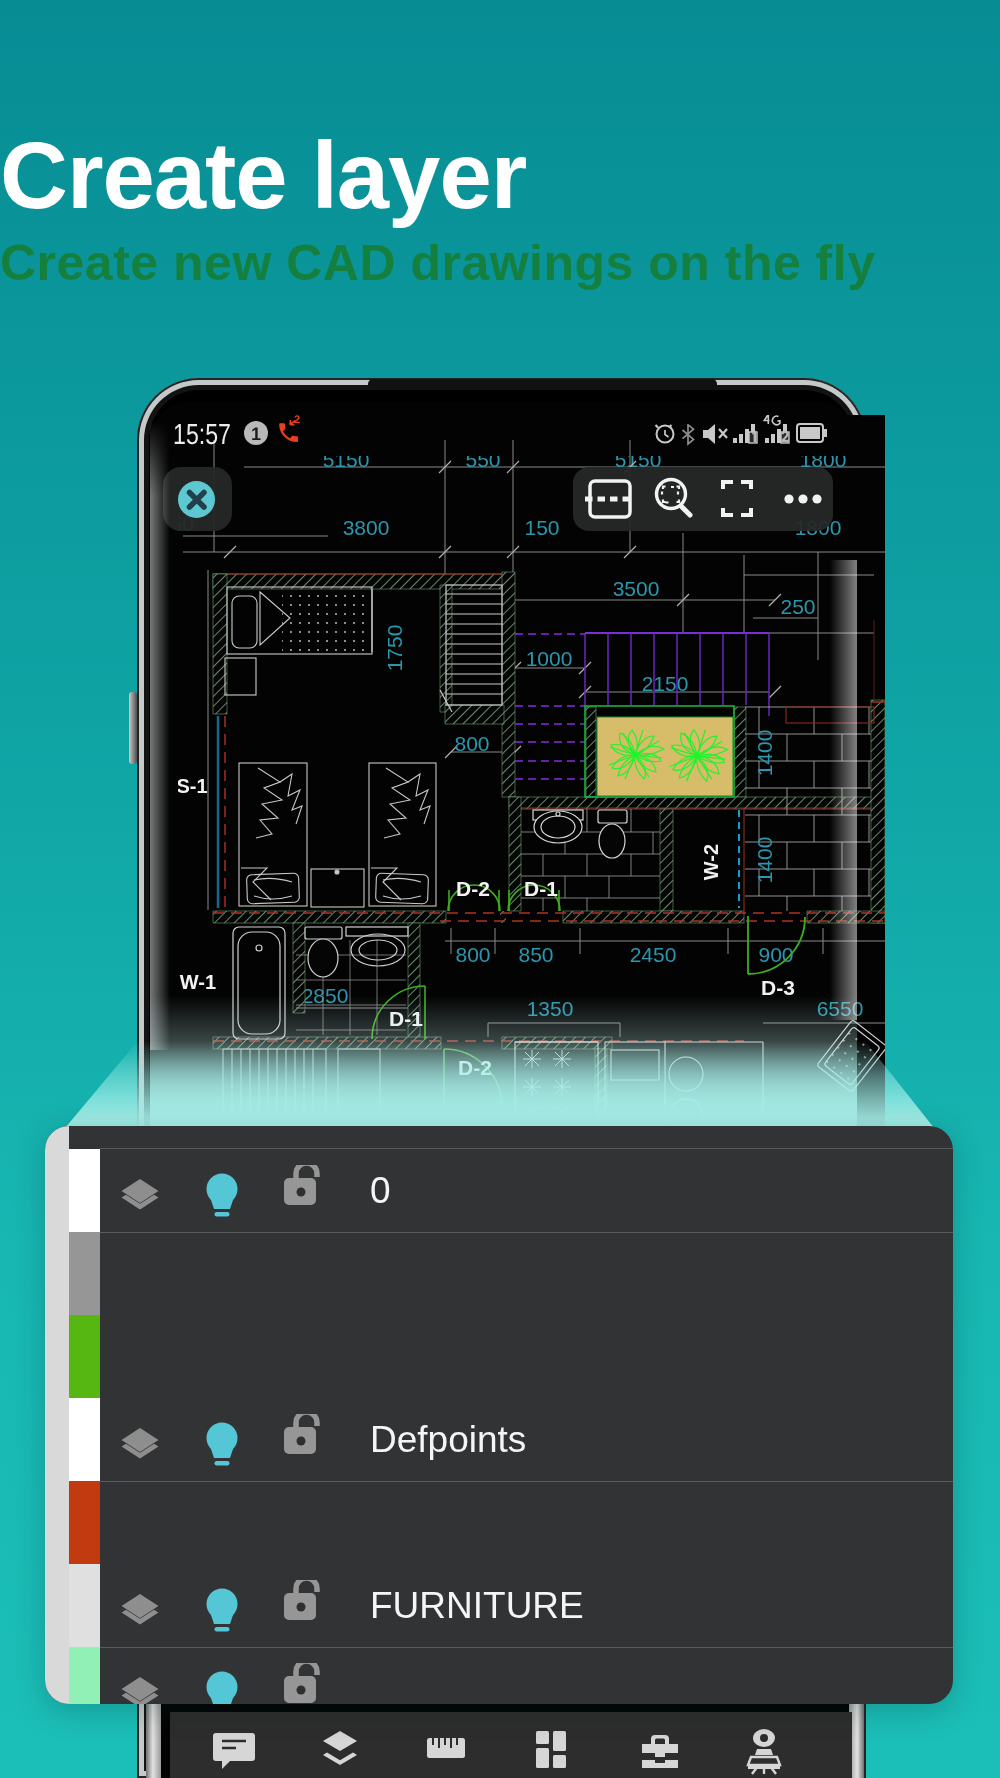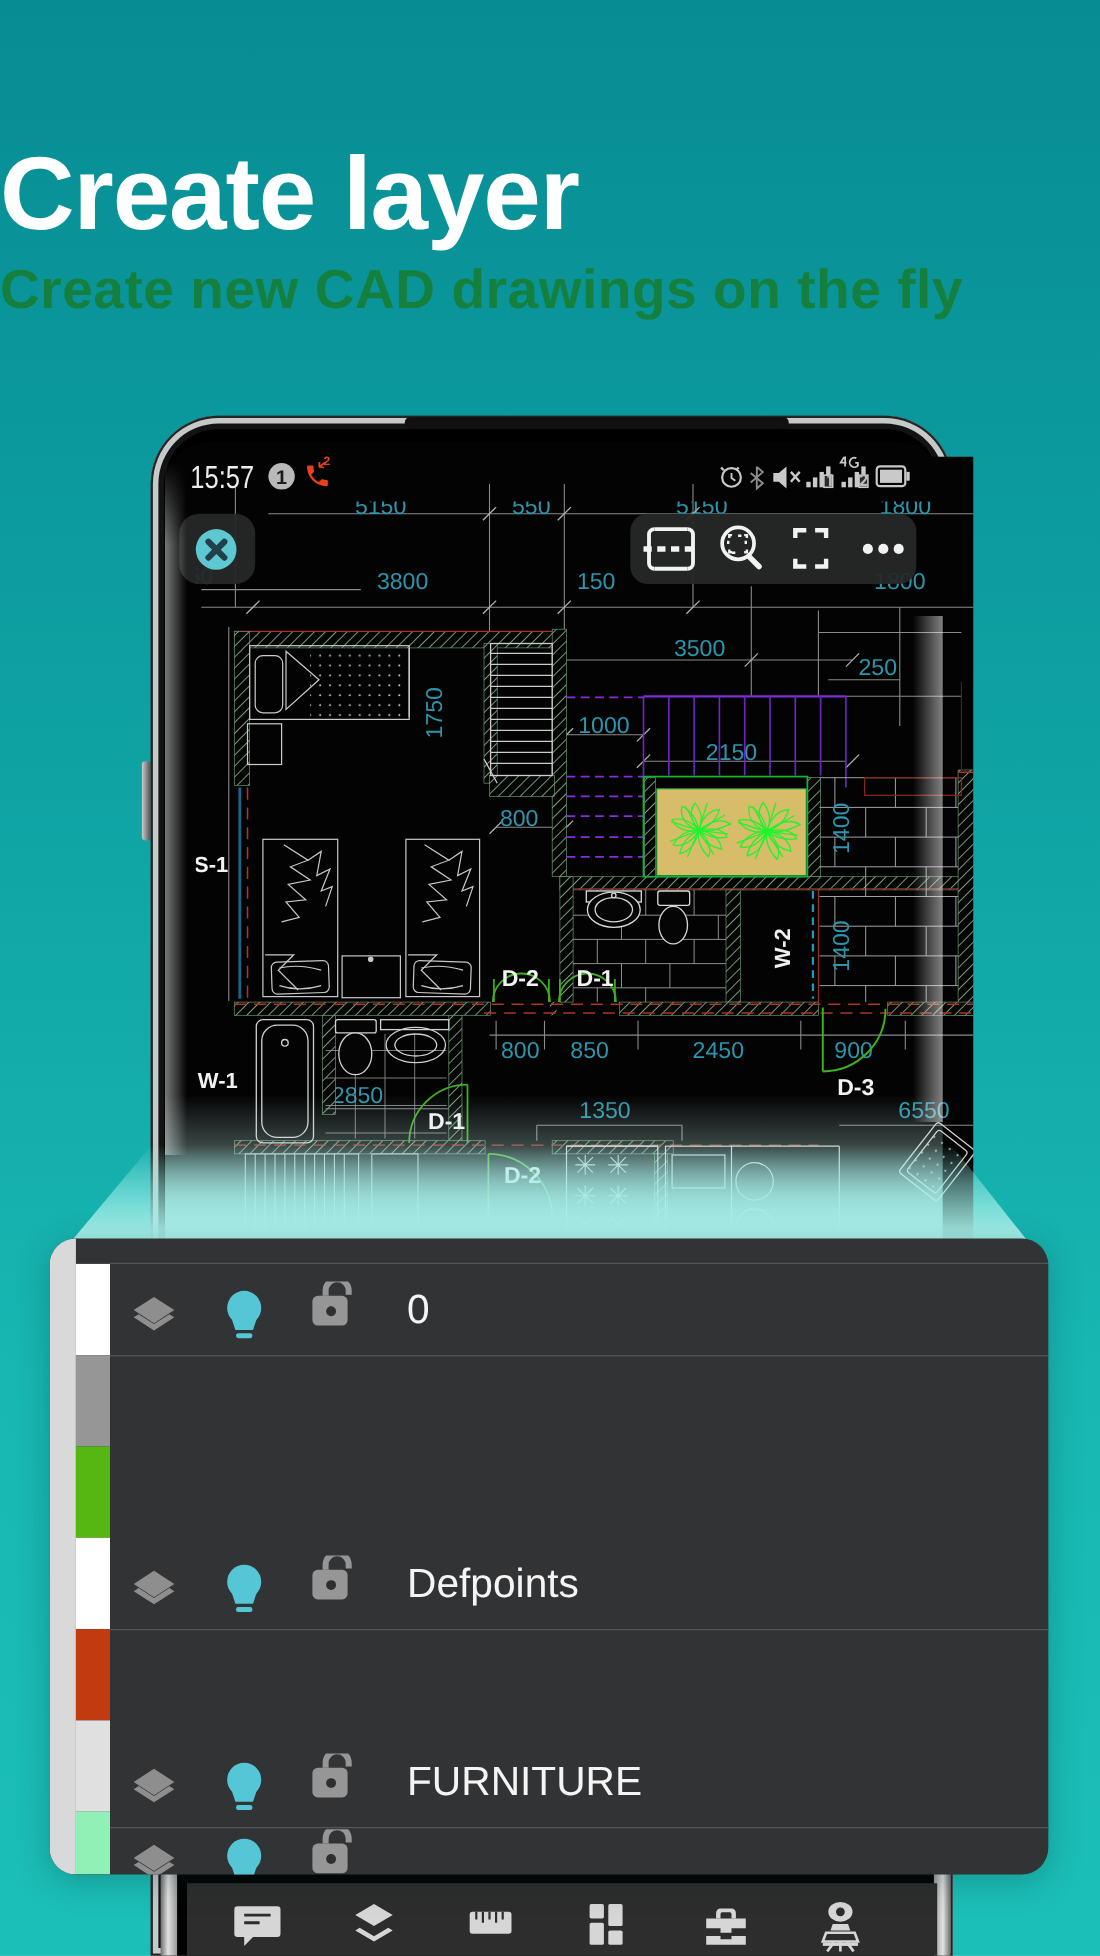--- a/index.html
+++ b/index.html
@@ -708,21 +708,21 @@
     <svg class="ric" style="left:100px" width="44" height="56" viewBox="-22 -26 44 56">
         <use href="#i-bulb"></use>
       </svg>
     <svg class="ric" style="left:178px" width="48" height="52" viewBox="-22 -26 48 52">
         <use href="#i-lock"></use>
       </svg>
     <div class="rowlabel">Defpoints</div>
   </div>
 
 
-  <div class="abs row" style="top:452px">
+  <div class="abs row" style="top:438px">
     <svg class="ric" style="left:18px" width="44" height="44" viewBox="-22 -22 44 44">
         <use href="#i-layers"></use>
       </svg>
     <svg class="ric" style="left:100px" width="44" height="56" viewBox="-22 -26 44 56">
         <use href="#i-bulb"></use>
       </svg>
     <svg class="ric" style="left:178px" width="48" height="52" viewBox="-22 -26 48 52">
         <use href="#i-lock"></use>
       </svg>
     <div class="rowlabel">FURNITURE</div>

